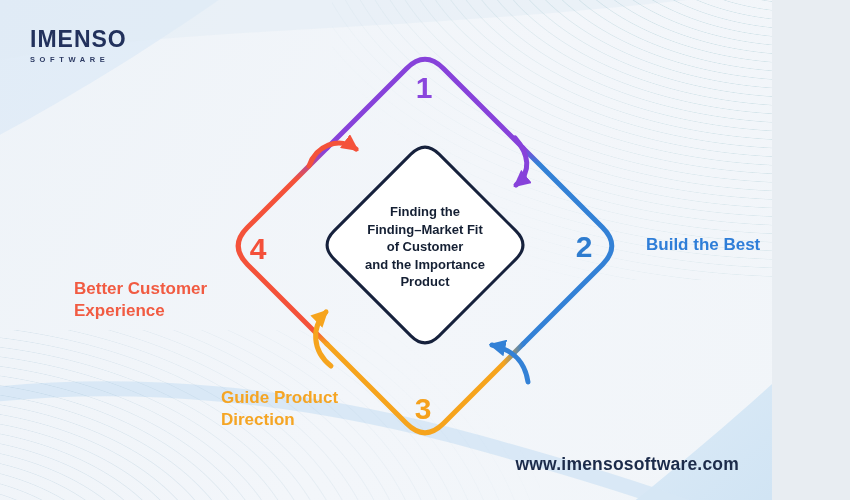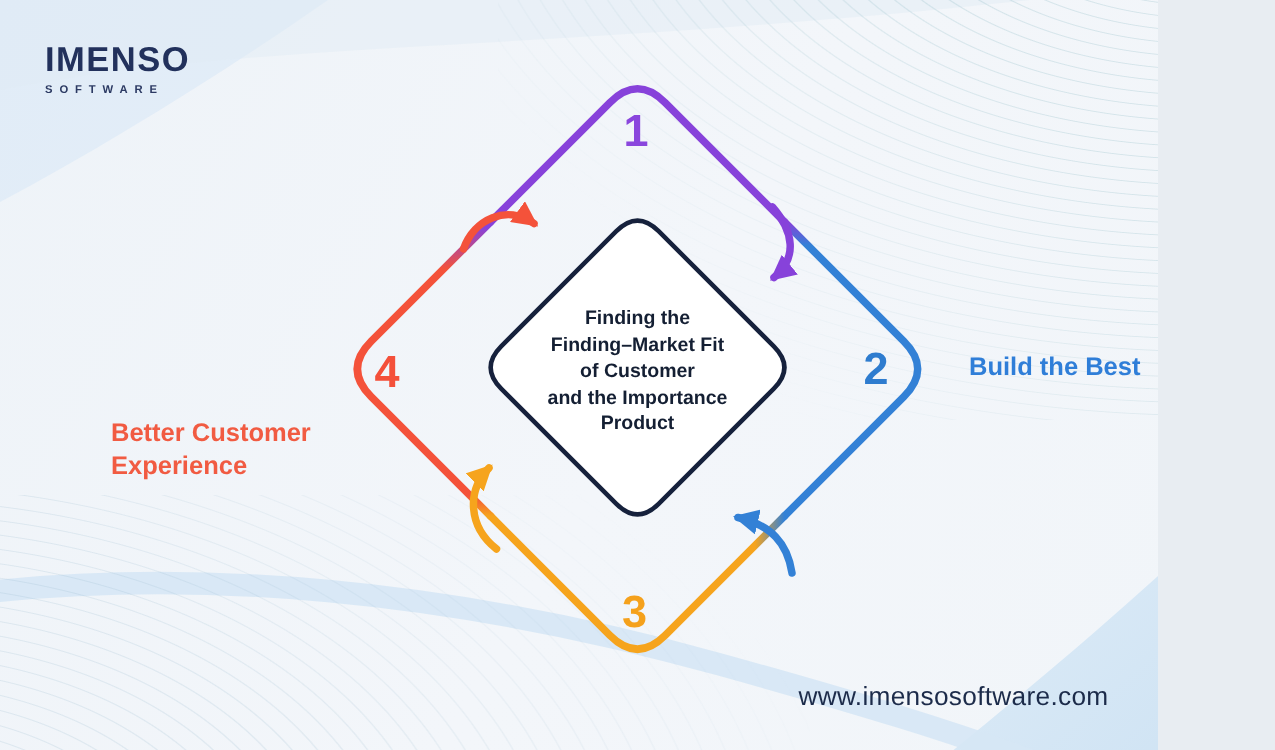--- a/index.html
+++ b/index.html
@@ -43,21 +43,21 @@
   .label-2 { left:646px; top:234px; color:#2f7ed8;text-align:center; }
   .label-3 { left:221px; top:387px; width:128px; color:#f5a524; }
   .label-4 { left:74px;  top:239px; width:148px; color:#f15b42;margin-top:39px; }
   
   .center-text { position:absolute; left:320px; top:203px; width:210px;
     text-align:center; font-size:13px; font-weight:700; line-height:17.5px;
     color:#141f33; }
   .center-text span { display:block; }
   
   .website { position:absolute; right:33px; top:454px;
-    font-size:17.5px; font-weight:400; color:#1c2b4a; letter-spacing:0.2px; }
+    font-size:17.5px; font-weight:700; color:#1c2b4a; letter-spacing:0.2px; }
 </style>
 </head>
 <body>
 
 <div class="canvas">
 
   <svg class="layer" viewBox="0 0 850 500" aria-hidden="true">
     <defs>
       <linearGradient id="gBR" x1="0" y1="0" x2="1" y2="1">
         <stop offset="0" stop-color="#e0edf8"></stop>
@@ -129,20 +129,21 @@
     <div class="logo-name">IMENSO</div>
     <div class="logo-sub">SOFTWARE</div>
   </div>
 
   <div class="step-number num-1">1</div>
   <div class="step-number num-2">2</div>
   <div class="step-number num-3">3</div>
   <div class="step-number num-4">4</div>
 
   <div class="step-label label-2">Build the Best</div>
+  <div class="step-label label-3">Guide Product Direction</div>
   <div class="step-label label-4">Better Customer Experience</div>
 
   <div class="center-text">
     <span>Finding the</span>
     <span>Finding–Market Fit</span>
     <span>of Customer</span>
     <span>and the Importance</span>
     <span>Product</span>
   </div>
 

